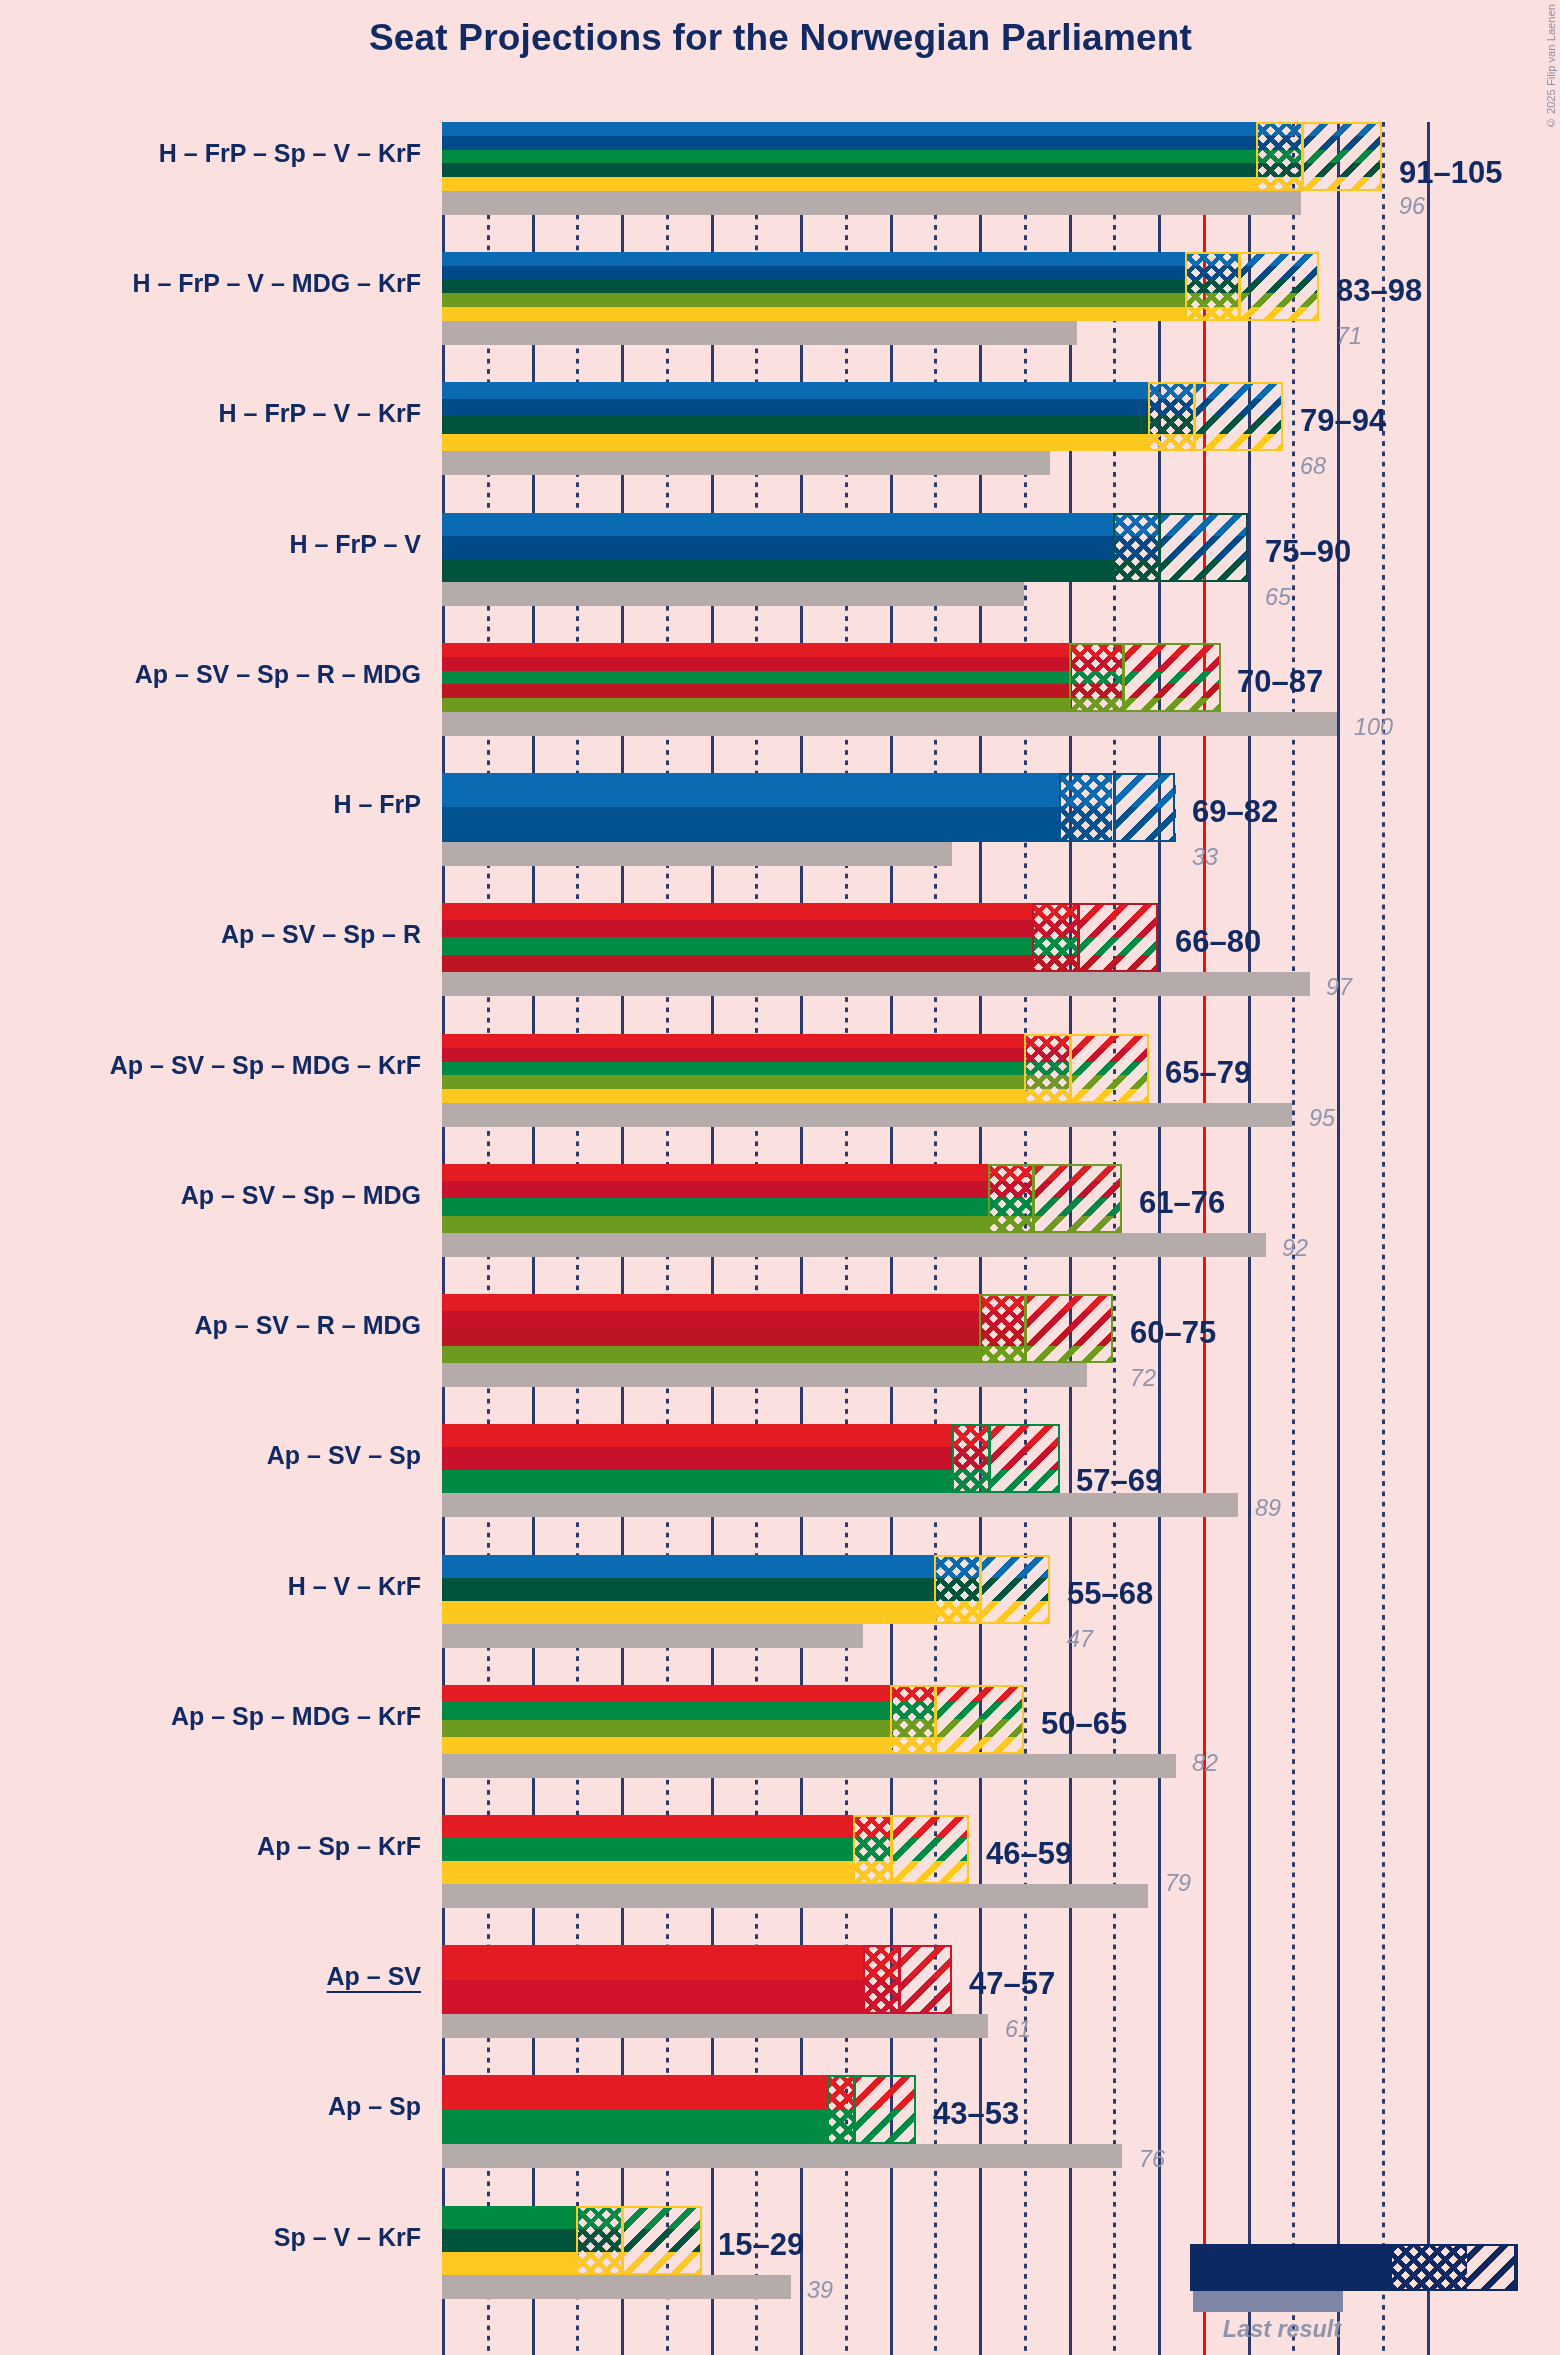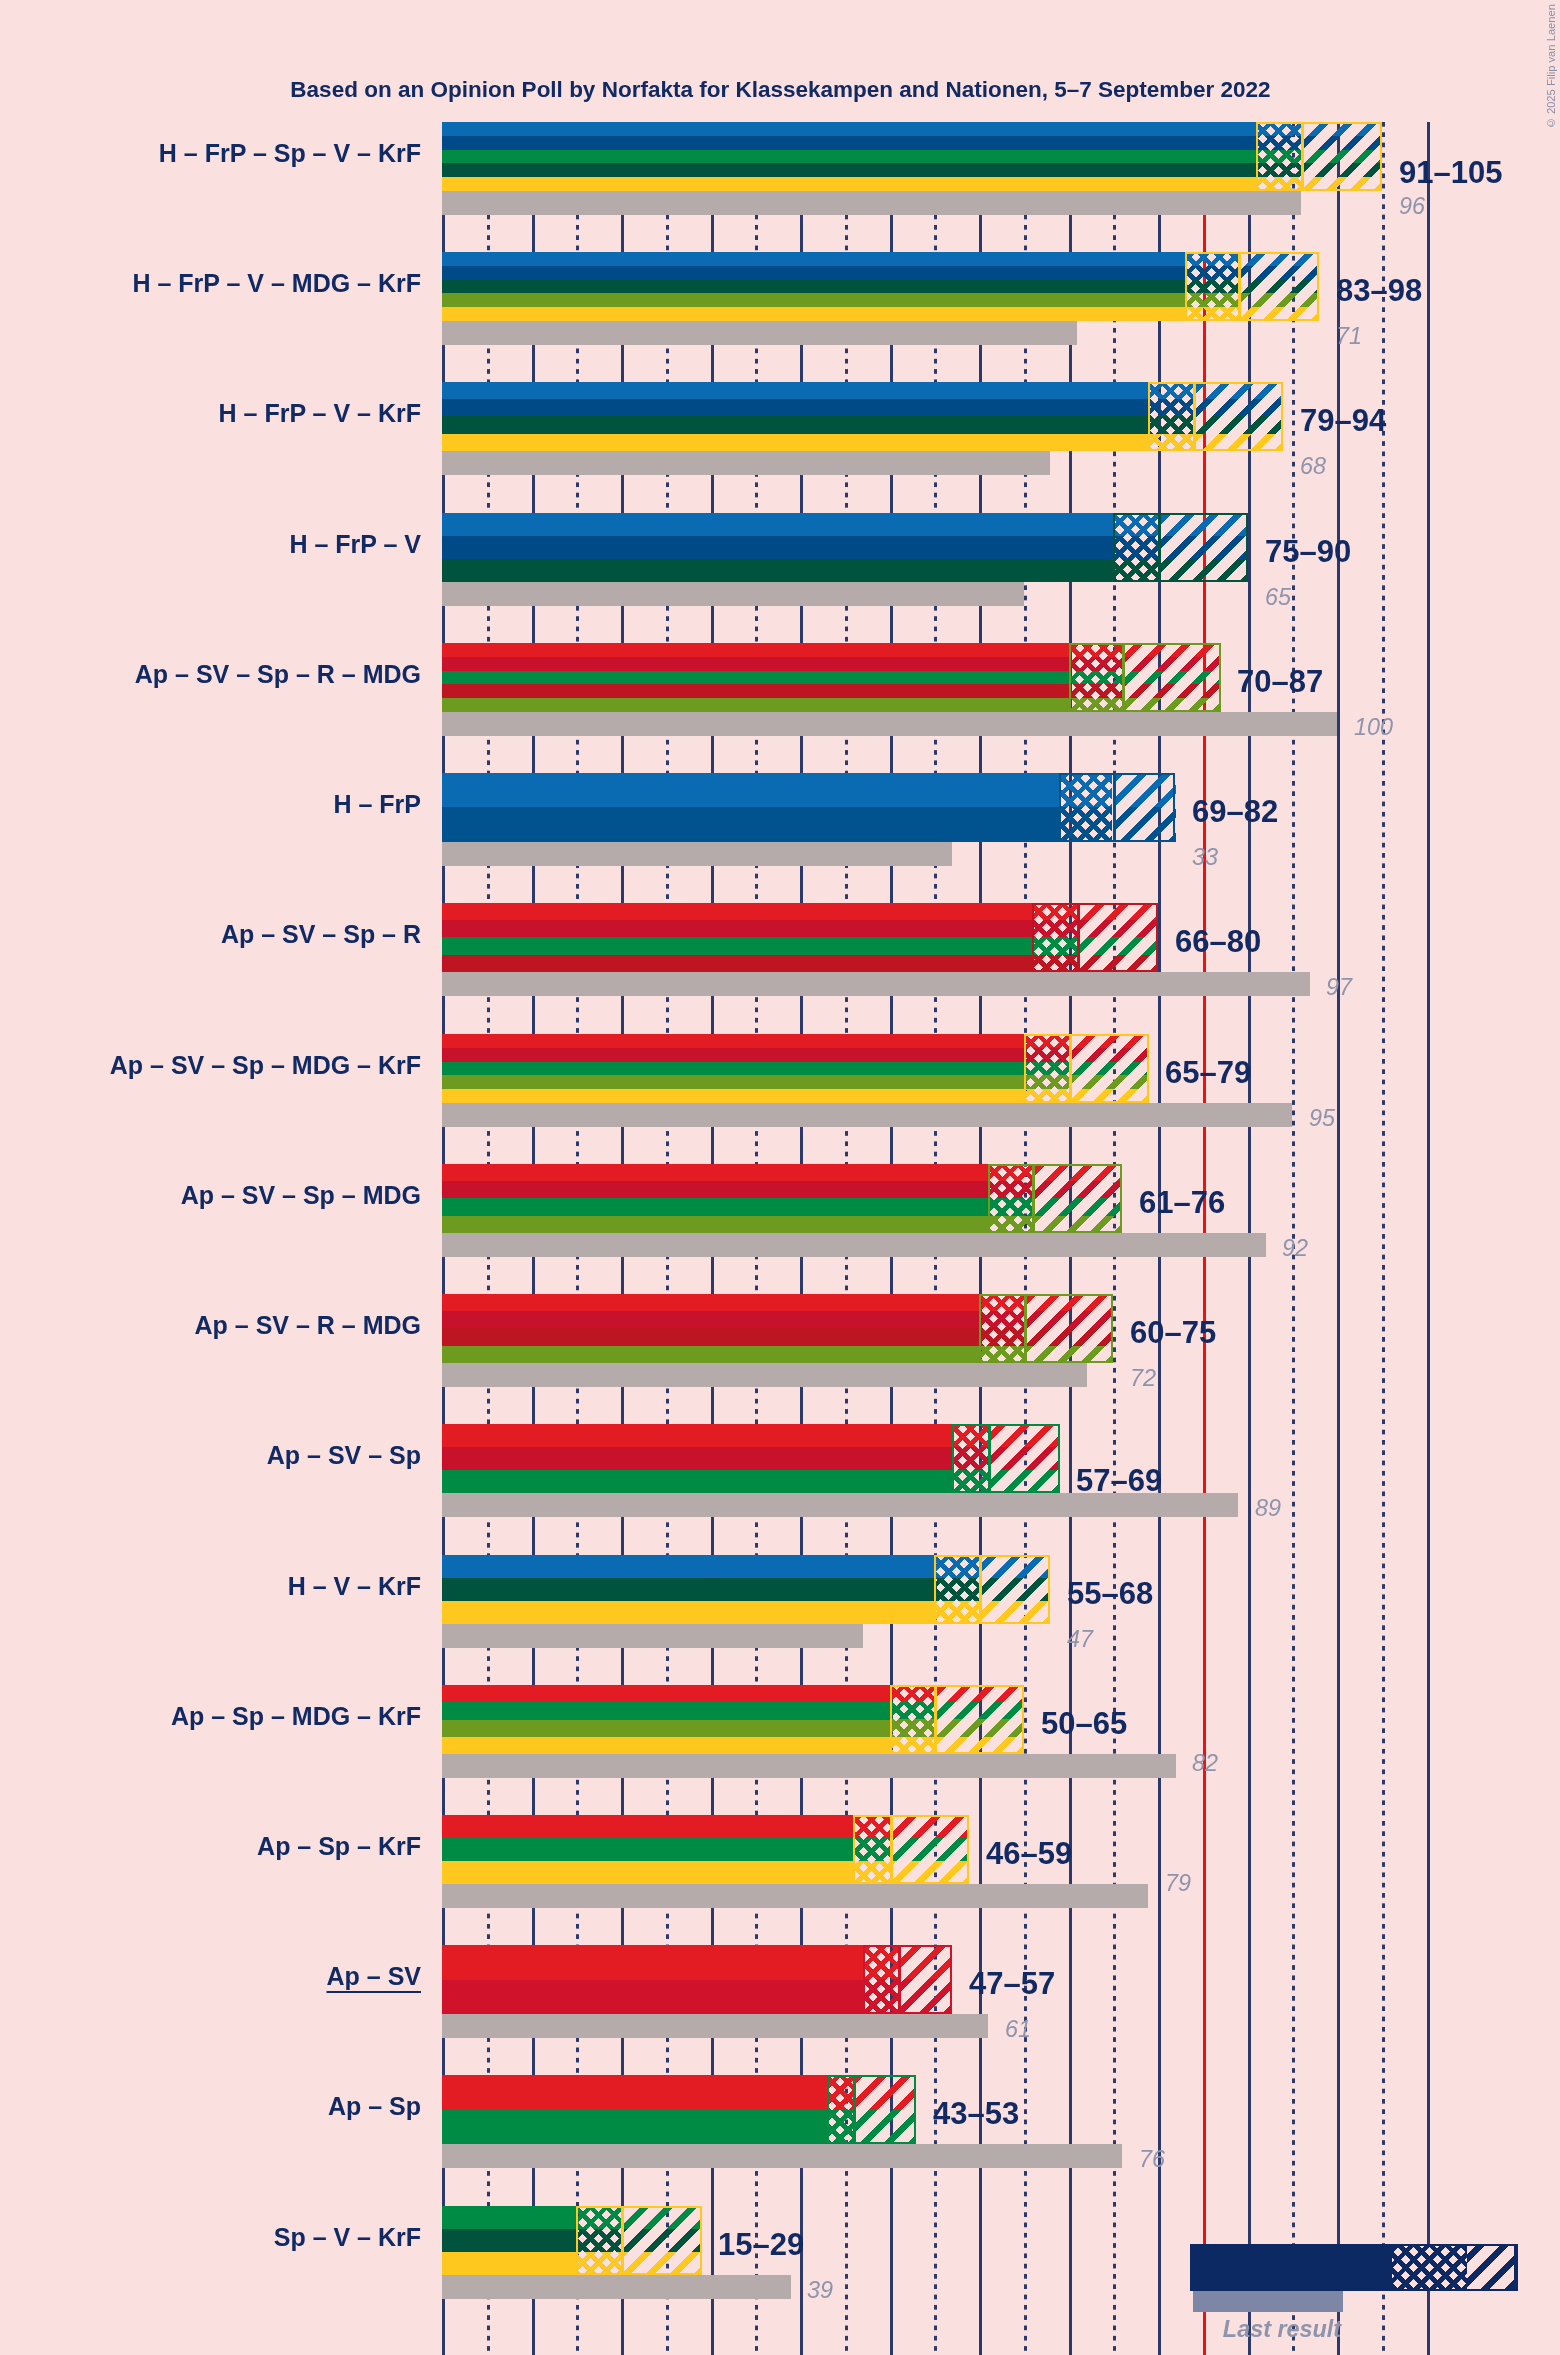--- a/index.html
+++ b/index.html
@@ -78,21 +78,21 @@
   .legend-lastlabel{
     position:absolute;font-size:23.4px;font-style:italic;font-weight:bold;color:#8E94AC;
     text-align:center;white-space:nowrap;
   }
 </style>
 </head>
 <body>
 
 <div id="chart-root">
 
-  <div class="subtitle">Based on an Opinion Poll by Norfakta for Klassekampen and Nationen, 5–7 September 2022</div>
+  <div class="title">Seat Projections for the Norwegian Parliament</div>
   <div class="copyright">© 2025 Filip van Laenen</div>
 
   <div id="plot">
     <div class="gridlines" id="gridlines">
         <div class="tick" style="left: 0px; height: 2234px;"></div>
         <div class="tick dotted" style="left: 45px; height: 2234px;"></div>
         <div class="tick" style="left: 90px; height: 2234px;"></div>
         <div class="tick dotted" style="left: 134px; height: 2234px;"></div>
         <div class="tick" style="left: 179px; height: 2234px;"></div>
         <div class="tick dotted" style="left: 224px; height: 2234px;"></div>

